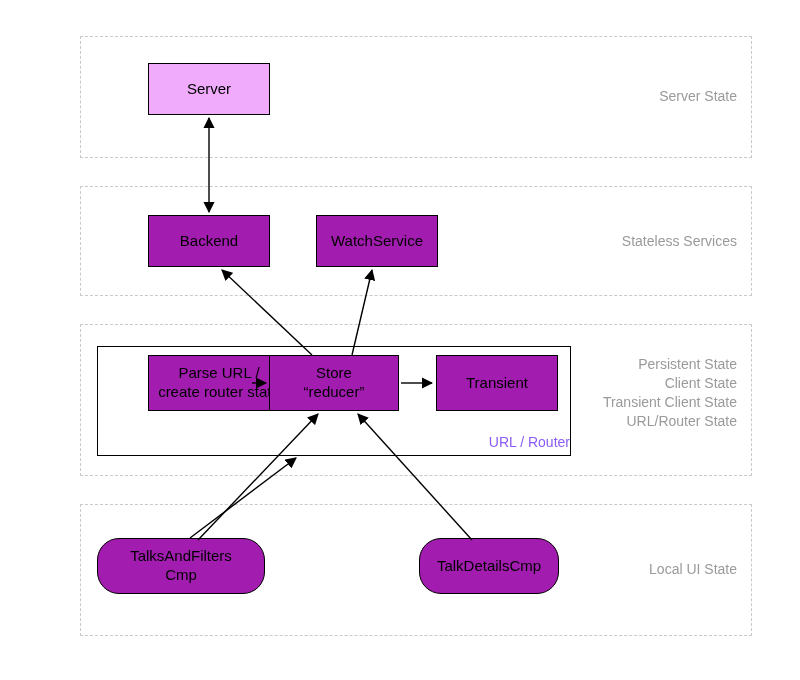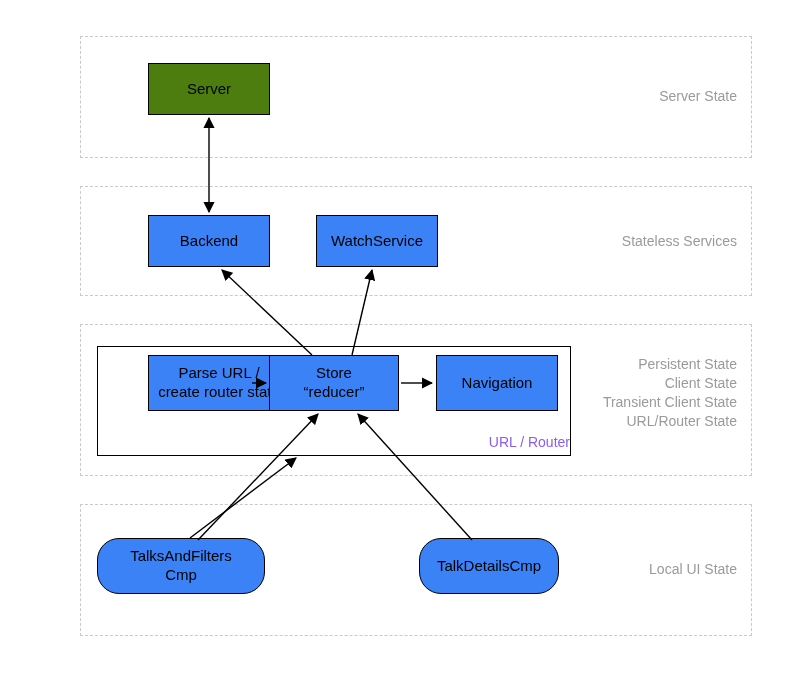--- a/index.html
+++ b/index.html
@@ -1,20 +1,20 @@
 <!DOCTYPE html>
 <html><head>
 <meta charset="utf-8">
 <style>
   html,body{margin:0;padding:0;background:#fff;font-family:"Helvetica Neue",Helvetica,Arial,sans-serif;}
   .canvas{position:relative;width:800px;height:680px;}
   .panel{position:absolute;border:1.5px dashed #c9c9c9;}
   .panel-label{position:absolute;right:14px;color:#9a9a9a;font-size:14px;text-align:right;line-height:1.35;}
-  .box{position:absolute;border:1px solid #000;background:#3b82f6;display:flex;align-items:center;justify-content:center;text-align:center;font-size:15px;color:#000;padding:0 6px;line-height:1.25;box-sizing:border-box;}
-  .server-box{background:#4d7c0f;}
+  .box{position:absolute;border:1px solid #000;background:#a21caf;display:flex;align-items:center;justify-content:center;text-align:center;font-size:15px;color:#000;padding:0 6px;line-height:1.25;box-sizing:border-box;}
+  .server-box{background:#f0abfc;}
   .pill{border-radius:22px;}
   .router{position:absolute;border:1px solid #000;background:#fff;box-sizing:border-box;}
   .router-label{position:absolute;left:0;right:0;bottom:5px;text-align:right;font-size:14px;color:#8b5cf6;}
   svg.arrows{position:absolute;left:0;top:0;}
 </style>
 </head>
 <body>
 
 <div class="canvas">
 
@@ -40,21 +40,21 @@
   <div class="box" style="left:316px;top:215px;width:122px;height:52px;">WatchService</div>
 
   <div class="router" style="left:97px;top:346px;width:474px;height:110px;">
     <div class="router-label">URL / Router</div>
   </div>
 
   <div class="box" style="left:108px;top:355px;width:142px;height:56px;white-space:pre;margin-left:40px;">Parse URL /
 create router state</div>
   <div class="box" style="left:269px;top:355px;width:130px;height:56px;white-space:pre;">Store
 “reducer”</div>
-  <div class="box" style="left:436px;top:355px;width:122px;height:56px;">Navigation</div>
+  <div class="box" style="left:436px;top:355px;width:122px;height:56px;">Transient</div>
 
   <div class="box pill" style="left:97px; top:538px;width:168px;height:56px;white-space:pre;">TalksAndFilters
 Cmp</div>
   <div class="box pill" style="left:419px;top:538px;width:140px;height:56px;">TalkDetailsCmp</div>
 
   <svg class="arrows" width="800" height="680">
     <defs>
       <marker id="ah" viewBox="0 0 10 10" refX="9" refY="5" markerWidth="8" markerHeight="8" orient="auto-start-reverse">
         <path d="M0,0 L10,5 L0,10 z" fill="#000"></path>
       </marker>

